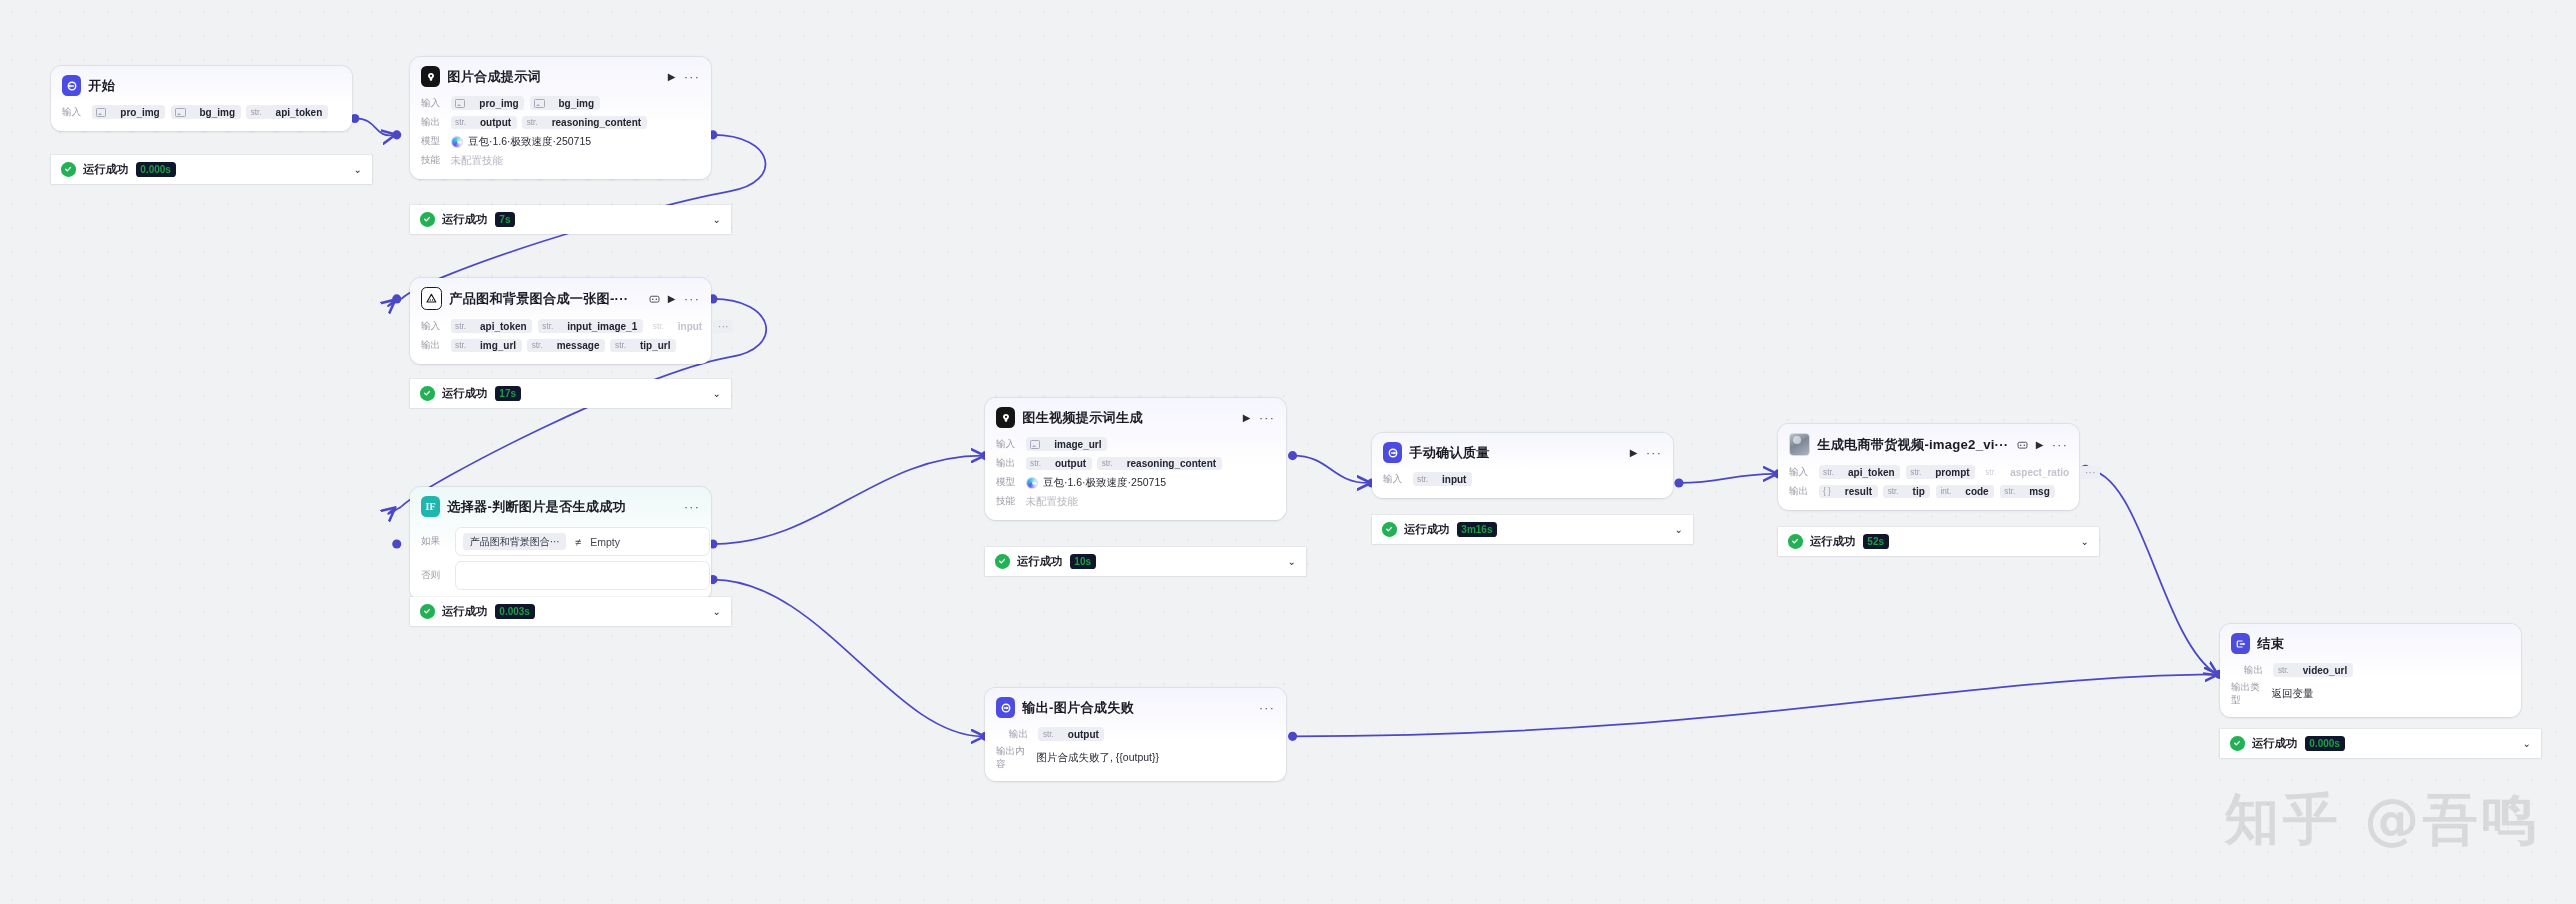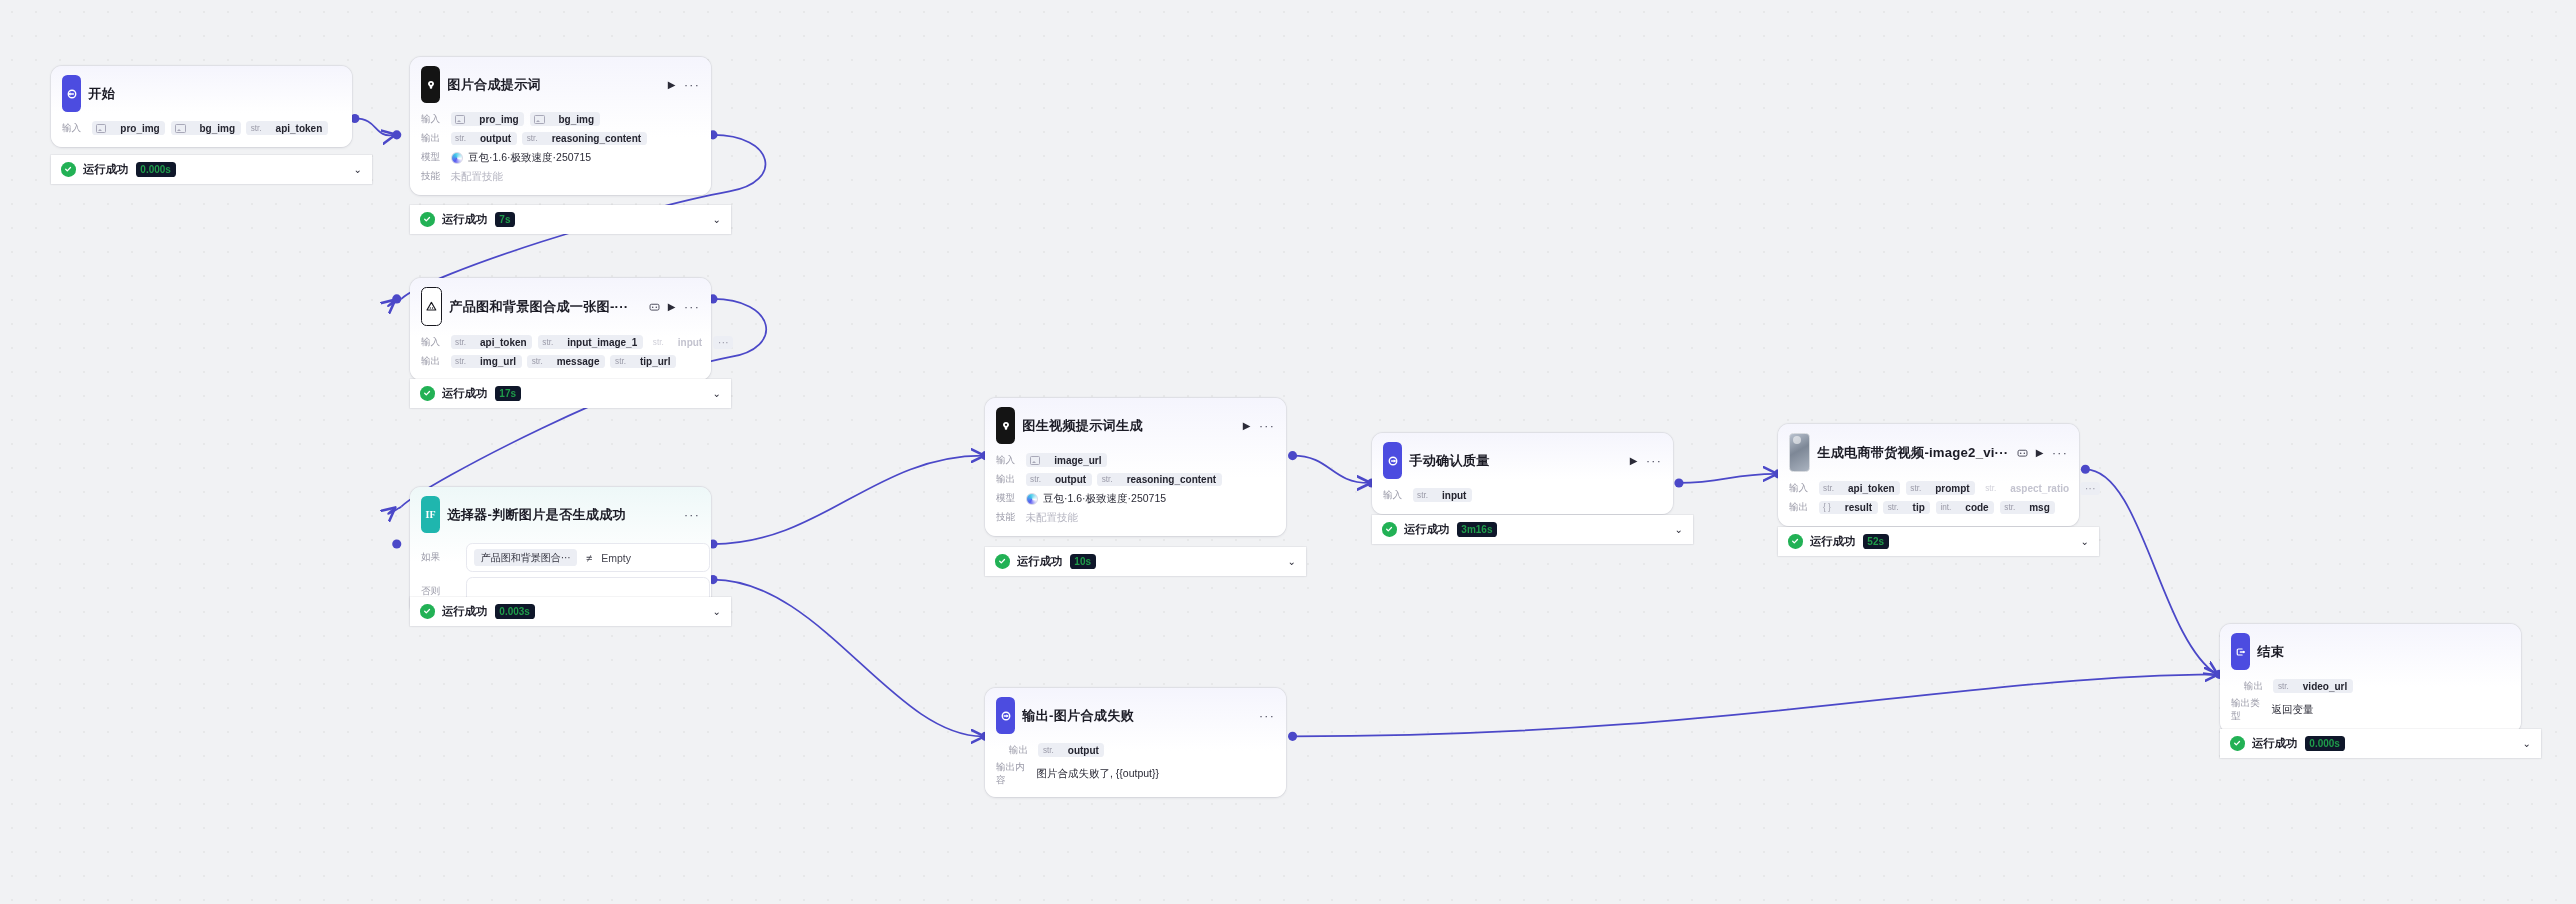--- a/index.html
+++ b/index.html
@@ -43,21 +43,21 @@
     font-size: 13.2px; font-weight: 700; color: #1b1b25;
     white-space: nowrap; overflow: hidden; text-overflow: ellipsis;
     flex: 1; letter-spacing: 0.2px;
   }
   .head-actions { display: flex; align-items: center; gap: 8.2px; flex-shrink: 0; }
   .ico-btn { color: #3d3d4e; display: flex; align-items: center; }
   .ico-run { font-size: 10px; color: #2b2b38; }
   .ico-dots { font-size: 13.7px; color: #5a5a6b; letter-spacing: 0.9px; line-height: 7.3px; }
 
   
-  .nicon { width: 19px; height: 37px; border-radius: 5.5px; flex-shrink: 0;
+  .nicon { width: 19px; height: 21px; border-radius: 5.5px; flex-shrink: 0;
            display: flex; align-items: center; justify-content: center; }
   .nicon.blue  { background: #4c4ce0; }
   .nicon.black { background: #141414; }
   .nicon.teal  { background: #1fb6ae; color:#fff; font-weight:700; font-size:10px;
                  font-family:"Liberation Serif", serif; }
   .nicon.white { background: #ffffff; border: 1.4px solid #18181f; }
   .nicon.photo { background: linear-gradient(150deg,#b9c2cf,#7d8796 45%,#aab3c0);
                  border: 0.9px solid #d6d9de; border-radius:4.6px; overflow:hidden; position:relative; }
   .nicon.photo::after{ content:""; position:absolute; width:8.2px;height:8.2px;border-radius:50%;
                  background:rgba(255,255,255,.55); left:2.7px; top:1.8px; }
@@ -81,21 +81,21 @@
   .chip .imgico::after { content:""; position:absolute; left:0.9px; bottom:0.9px; width:0;height:0;
       border-left:2.3px solid transparent;border-right:2.3px solid transparent;border-bottom:2.7px solid #a8a8b8; }
   .plain { font-size: 10.5px; color: #2a2a36; font-weight: 400; }
   .plain.muted { color: #b4b4c0; }
   .more-dots { font-size: 11px; color:#9a9aa8; background:#eceef4; border-radius:3.6px; padding:0 4.6px; line-height:12.8px;}
   .model-dot { width:10px;height:10px;border-radius:50%;
     background: conic-gradient(from 210deg,#5b5bf0,#41c7e8,#ffffff 70%,#5b5bf0);
     border:0.9px solid #d8d8e6; flex-shrink:0;}
 
   
-  .cond-row { display:flex; align-items:center; gap:21px; margin-top:4.6px; }
+  .cond-row { display:flex; align-items:center; gap:10px; margin-top:4.6px; }
   .cond-box { flex:1; display:flex; align-items:center; gap:9px;
       background:#ffffff; border:0.9px solid #e7e8ef; border-radius:6.4px; padding:4.6px 7.3px; min-height:18px;}
   .cond-val { background:#eceef4; border-radius:3.6px; padding:1.8px 6.4px; font-size:10px; color:#33333f;
       max-width:109px; overflow:hidden; text-overflow:ellipsis; white-space:nowrap;}
   .cond-op { font-size:11px; color:#44444f; }
   .cond-empty { font-size:10.5px; color:#44444f; }
   .cond-box.blank { min-height:18px; }
 
   
   .status {
@@ -590,14 +590,15 @@
     <span class="check">
         <svg width="8.2" height="8.2" viewBox="0 0 12 12">
           <path d="M2.5 6.3 L4.8 8.6 L9.5 3.6" fill="none" stroke="#fff" stroke-width="1.9" stroke-linecap="round" stroke-linejoin="round"></path>
         </svg>
       </span>
     <span class="status-text">运行成功</span>
     <span class="badge">0.000s</span>
     <span class="chev">⌄</span>
   </div>
 
+  <div id="watermark">知乎 @吾鸣</div>
 </div>
 
 
 </body></html>

